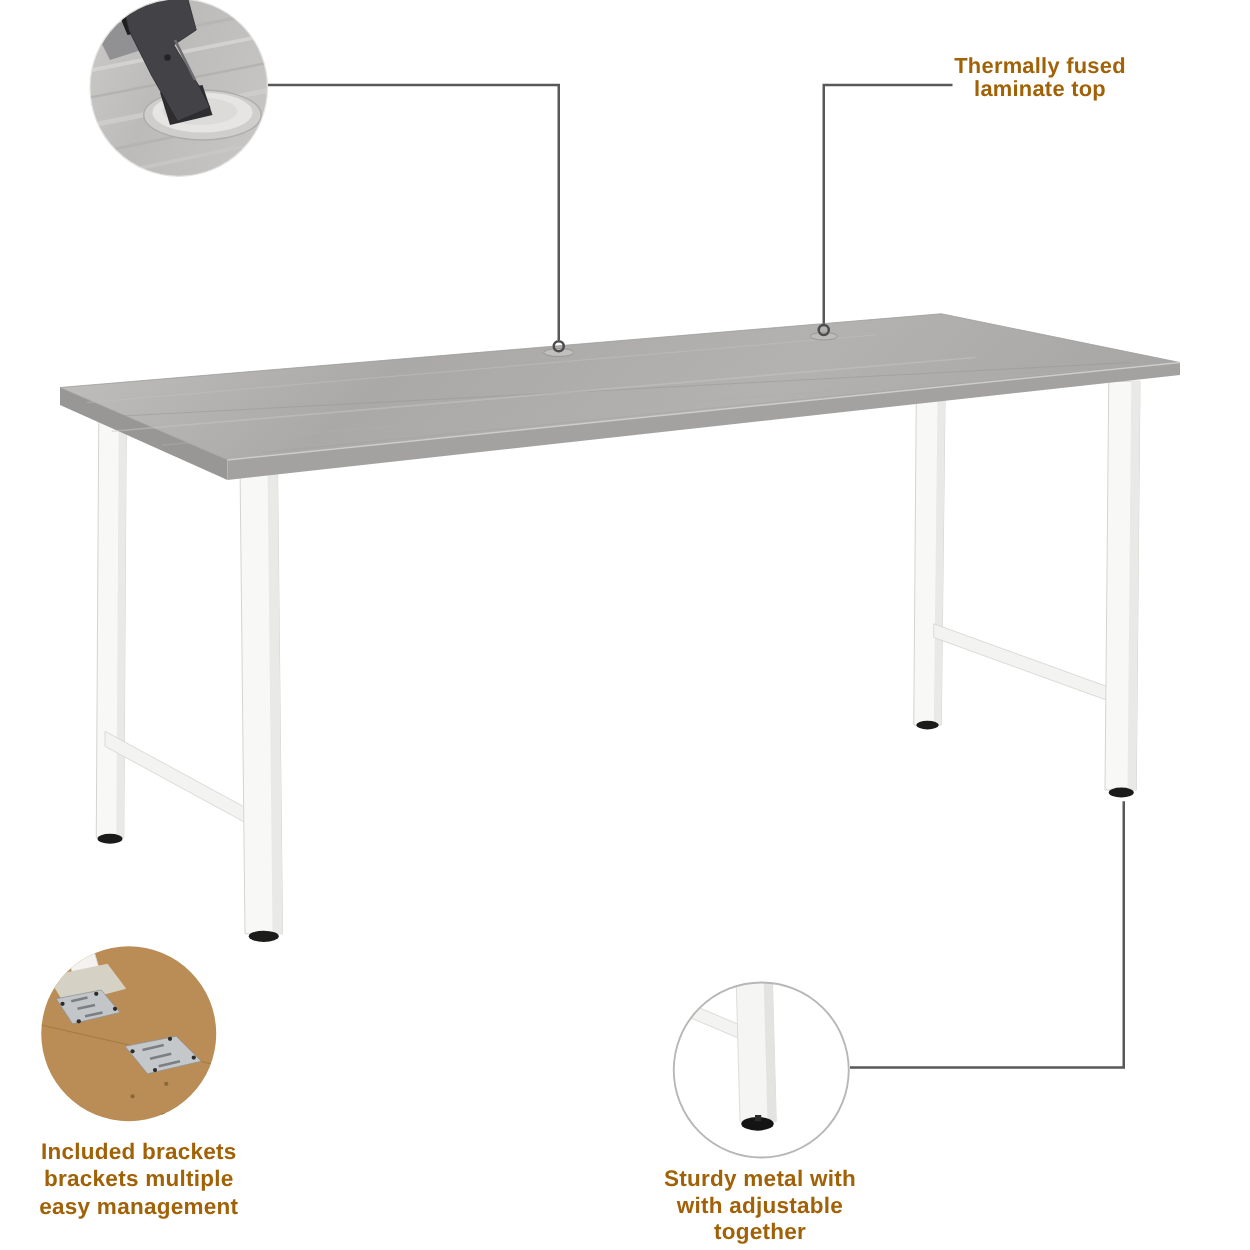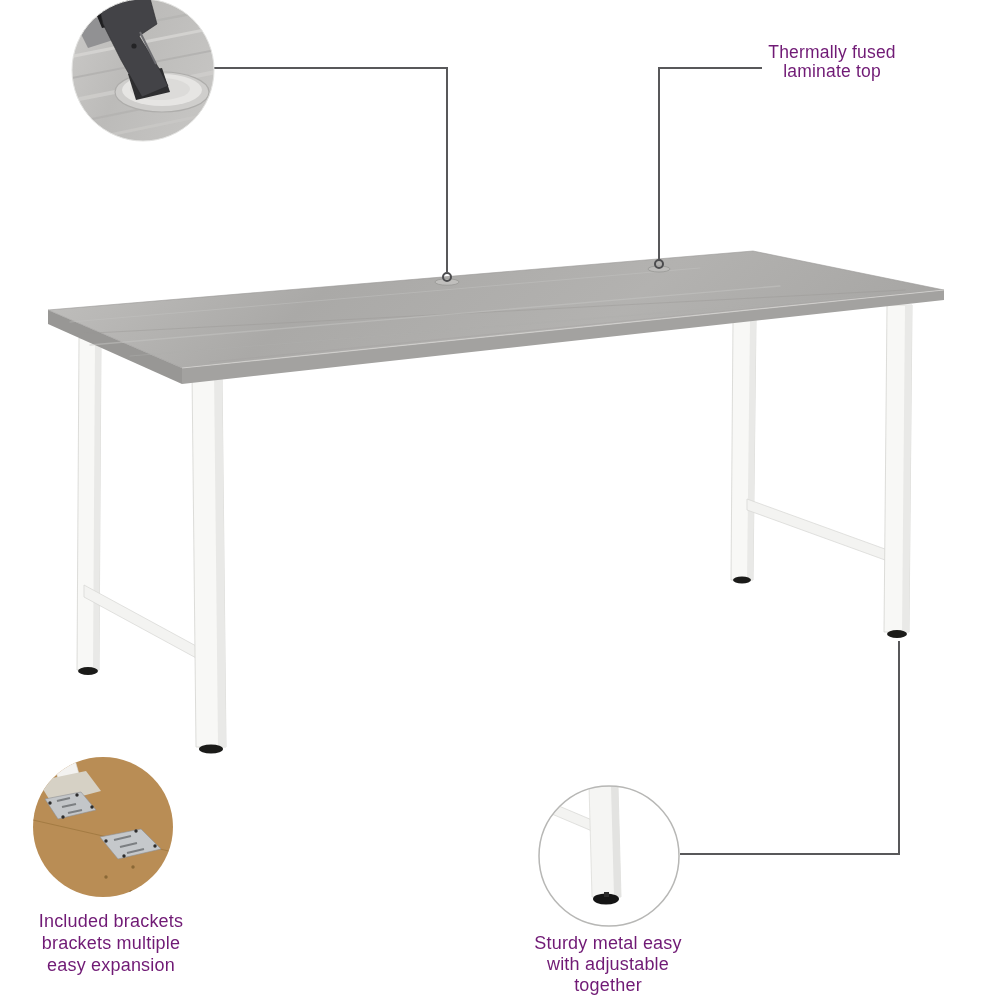--- a/index.html
+++ b/index.html
@@ -7,22 +7,22 @@
     position:relative;
     width:1000px;height:1000px;
     background:#ffffff;
     overflow:hidden;
     font-family:"Liberation Sans", sans-serif;
   }
   svg.scene{position:absolute;left:0;top:0;width:1000px;height:1000px;}
   .callout-label{
     position:absolute;
     text-align:center;
-    color:#701a75;
-    font-weight:400;
+    color:#a16207;
+    font-weight:700;
     letter-spacing:0.2px;
   }
   .callout-label span{display:block;}
   .lbl-tl{left:55px;top:146px;width:180px;font-size:17.5px;line-height:19px;}
   .lbl-tr{left:742px;top:43px;width:180px;font-size:17.5px;line-height:19px;}
   .lbl-bl{left:16px;top:910px;width:190px;font-size:18px;line-height:22px;}
   .lbl-br{left:518px;top:933px;width:180px;font-size:18px;line-height:21px;}
 
   
   .leg{fill:#f8f8f6;stroke:#d4d4d0;stroke-width:0.8;}
@@ -190,22 +190,22 @@
 
 
   <div class="callout-label lbl-tr">
     <span>Thermally fused</span>
     <span>laminate top</span>
   </div>
 
   <div class="callout-label lbl-bl">
     <span>Included brackets</span>
     <span>brackets multiple</span>
-    <span>easy expansion</span>
+    <span>easy management</span>
   </div>
 
   <div class="callout-label lbl-br">
-    <span>Sturdy metal easy</span>
+    <span>Sturdy metal with</span>
     <span>with adjustable</span>
     <span>together</span>
   </div>
 
 </div>
 
 </body></html>

